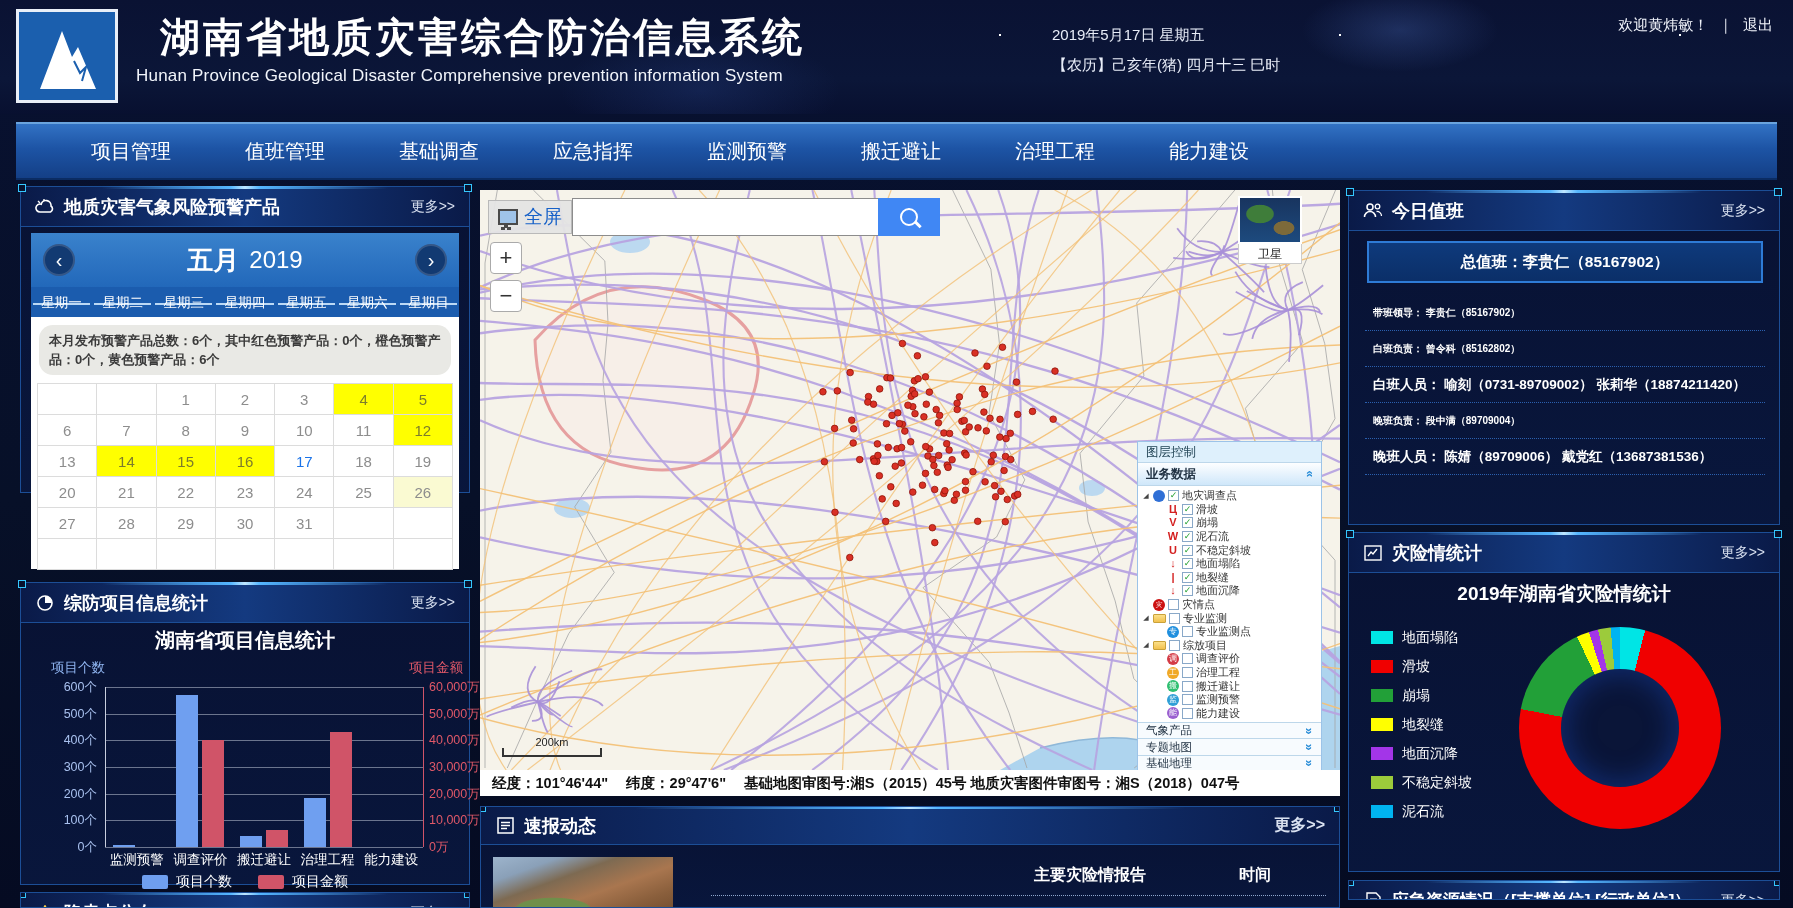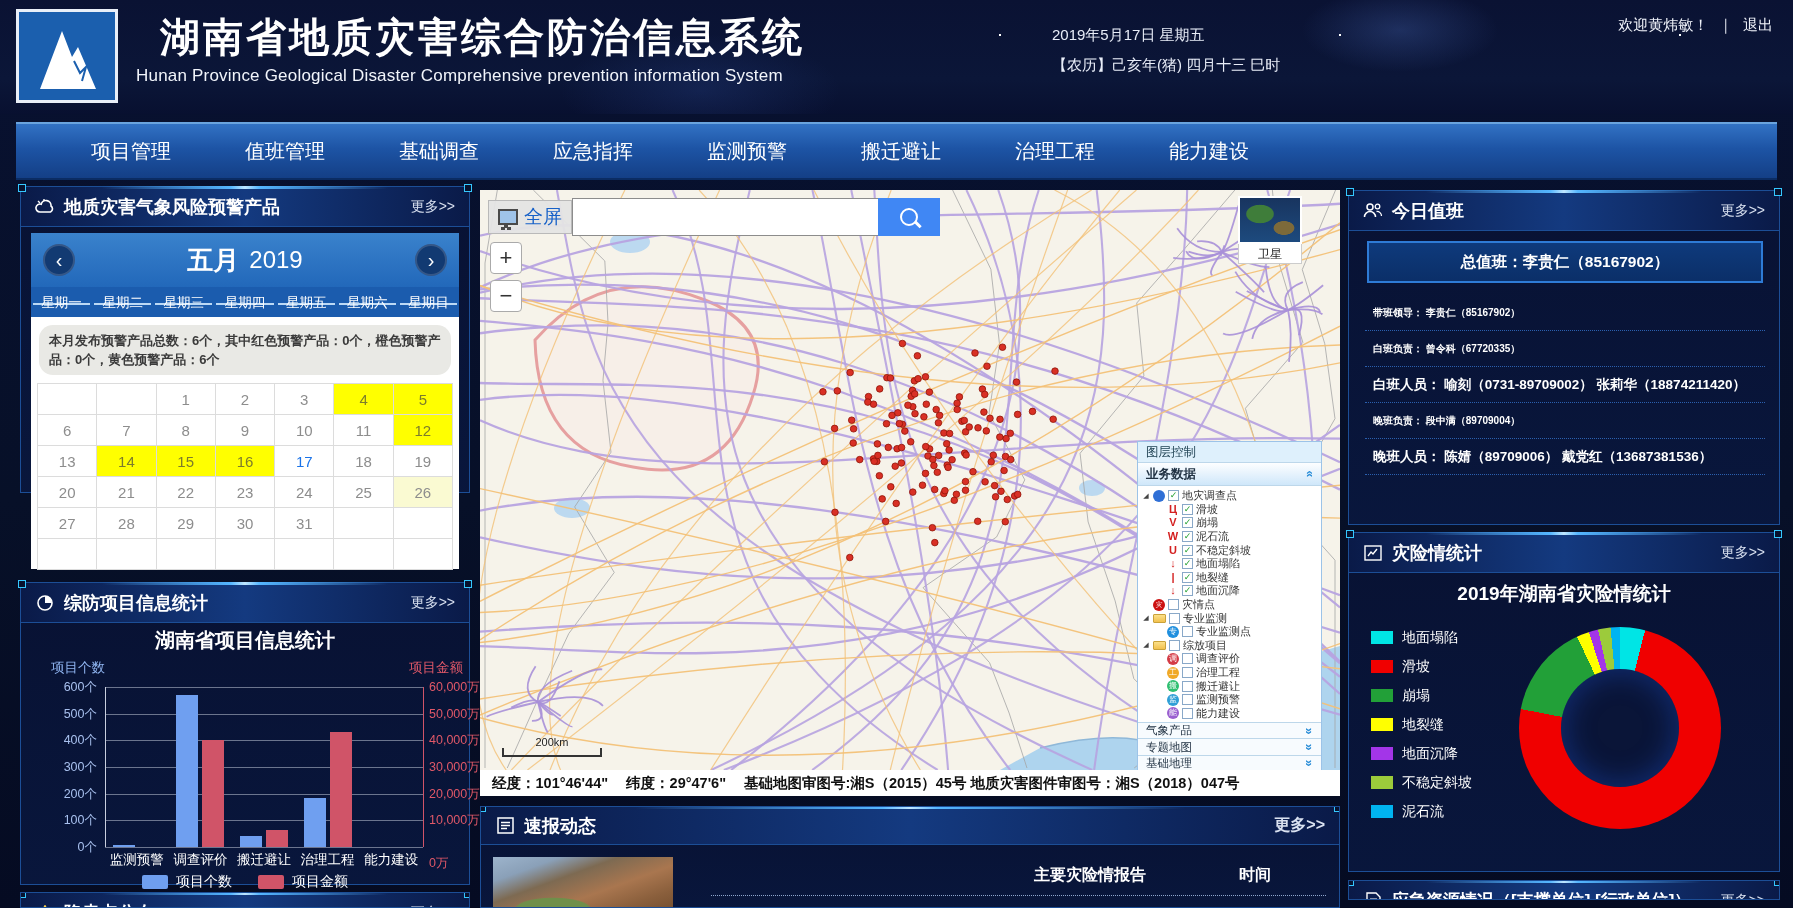--- a/index.html
+++ b/index.html
@@ -310,21 +310,21 @@
       <div class="tick l" style="top: 138px;">300个</div>
       <div class="tick r" style="top: 138px;">30,000万</div>
       <div class="gridline" style="top: 170.667px;"></div>
       <div class="tick l" style="top: 164.667px;">200个</div>
       <div class="tick r" style="top: 164.667px;">20,000万</div>
       <div class="gridline" style="top: 197.333px;"></div>
       <div class="tick l" style="top: 191.333px;">100个</div>
       <div class="tick r" style="top: 191.333px;">10,000万</div>
       <div class="gridline" style="top: 224px;"></div>
       <div class="tick l" style="top: 218px;">0个</div>
-      <div class="tick r" style="top: 234px;">0万</div>
+      <div class="tick r" style="top: 218px;">0万</div>
       <div class="vax" style="left: 84px; background: rgb(200, 206, 222);"></div>
       <div class="vax" style="left: 402px; background: rgb(208, 84, 104);"></div>
       <div class="bar" style="left: 91.8px; top: 222px; height: 2px; background: rgb(111, 159, 240);"></div>
       <div class="xlab" style="left: 83.8px;">监测预警</div>
       <div class="bar" style="left: 155.4px; top: 72px; height: 152px; background: rgb(111, 159, 240);"></div>
       <div class="bar" style="left: 181.4px; top: 117.333px; height: 106.667px; background: rgb(208, 84, 104);"></div>
       <div class="xlab" style="left: 147.4px;">调查评价</div>
       <div class="bar" style="left: 219px; top: 213.333px; height: 10.6667px; background: rgb(111, 159, 240);"></div>
       <div class="bar" style="left: 245px; top: 206.667px; height: 17.3333px; background: rgb(208, 84, 104);"></div>
       <div class="xlab" style="left: 211px;">搬迁避让</div>
@@ -774,21 +774,21 @@
           <circle cx="14.5" cy="4.5" r="2.3" fill="none" stroke="#fff" stroke-width="1.3"></circle>
           <path d="M13.5 9.5 a4.5 4.5 0 0 1 5 4.5" fill="none" stroke="#fff" stroke-width="1.3"></path>
         </svg>
     </span>
     <span class="p-title">今日值班</span>
     <span class="p-more">更多&gt;&gt;</span>
   </div>
   <div class="chief">总值班：李贵仁（85167902）</div>
   <div class="duty-rows" id="duty-rows">
       <div class="duty-row">带班领导：  李贵仁（85167902）</div>
-      <div class="duty-row">白班负责：  曾令科（67720335）</div>
+      <div class="duty-row">白班负责：  曾令科（85162802）</div>
       <div class="duty-row sm">白班人员：  喻刻（0731-89709002） 张莉华（18874211420）</div>
       <div class="duty-row">晚班负责：  段中满（89709004）</div>
       <div class="duty-row sm">晚班人员：  陈婧（89709006） 戴党红（13687381536）</div>
     </div>
 </div>
 
 <div class="panel" id="panel-disaster" style="left:1348px;top:532px;width:432px;height:340px;">
   <div class="p-head">
       <div class="streak"></div>
     <span class="p-ico">

